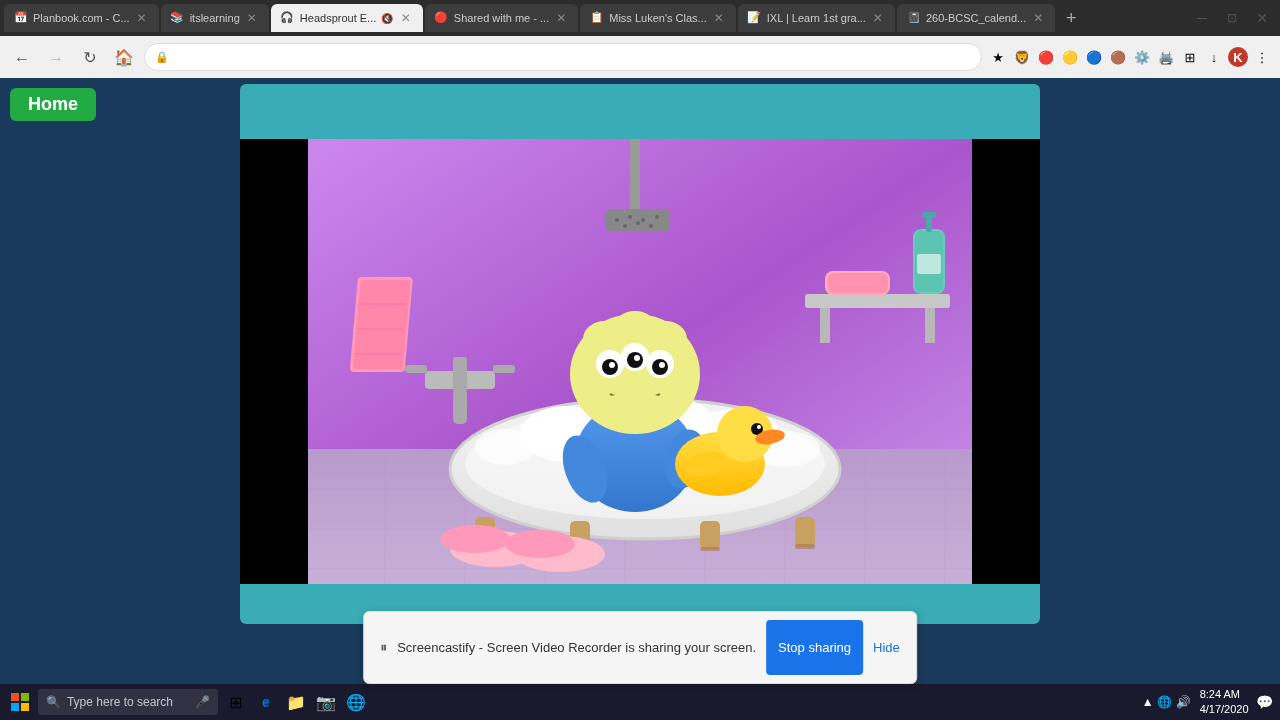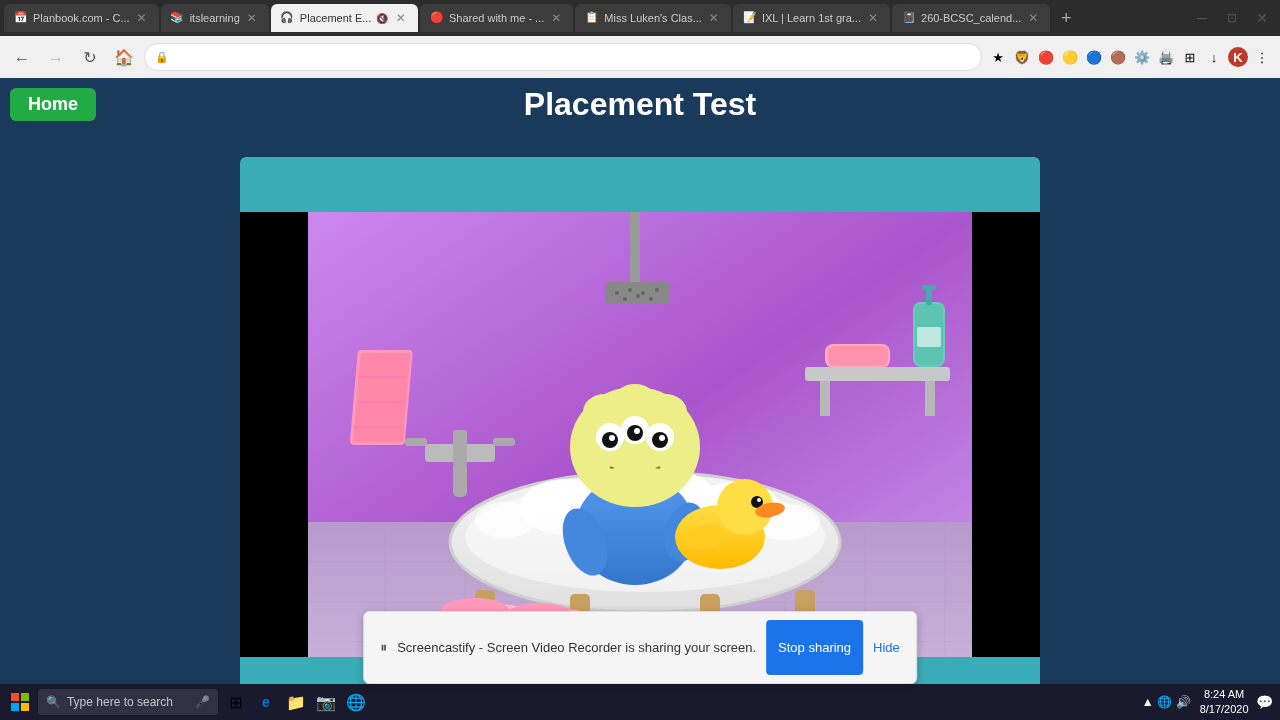--- a/index.html
+++ b/index.html
@@ -269,21 +269,21 @@
     }
     .taskbar-right {
       margin-left: auto;
       display: flex;
       align-items: center;
       gap: 8px;
     }
     .taskbar-clock {
       color: white;
       font-size: 11px;
-      text-align: center;
+      text-align: left;
       line-height: 1.4;
     }
     .taskbar-sys-icons {
       display: flex;
       align-items: center;
       gap: 4px;
       color: white;
       font-size: 12px;
     }
 
@@ -307,21 +307,21 @@
       <span class="tab-label">Planbook.com - C...</span>
       <span class="tab-close">✕</span>
     </div>
     <div class="tab">
       <span class="tab-favicon">📚</span>
       <span class="tab-label">itslearning</span>
       <span class="tab-close">✕</span>
     </div>
     <div class="tab active">
       <span class="tab-favicon">🎧</span>
-      <span class="tab-label">Placement E...</span>
+      <span class="tab-label">Headsprout E...</span>
       <span style="font-size:10px;color:#888;">🔇</span>
       <span class="tab-close">✕</span>
     </div>
     <div class="tab">
       <span class="tab-favicon">🔴</span>
       <span class="tab-label">Shared with me - ...</span>
       <span class="tab-close">✕</span>
     </div>
     <div class="tab">
       <span class="tab-favicon">📋</span>
@@ -366,21 +366,20 @@
       <div class="nav-icon">🖨️</div>
       <div class="nav-icon">⊞</div>
       <div class="nav-icon">↓</div>
       <div class="nav-icon" style="background:#c0392b;color:white;border-radius:50%;font-weight:bold;">K</div>
       <div class="nav-icon">⋮</div>
     </div>
   </div>
 
   <div class="app-area">
     <button class="home-btn">Home</button>
-    <h1 class="page-title">Placement Test</h1>
 
     <div class="video-container">
       <div class="video-teal-bar-top"></div>
       <div class="video-main">
 
         <div style="position:absolute;top:0;left:0;width:68px;height:100%;background:#000;z-index:2;"></div>
         <div style="position:absolute;top:0;right:0;width:68px;height:100%;background:#000;z-index:2;"></div>
 
         <svg class="scene-svg" viewBox="0 0 670 445" xmlns="http://www.w3.org/2000/svg">
 
@@ -572,17 +571,17 @@
     <div class="taskbar-icon">🌐</div>
   </div>
   <div class="taskbar-right">
     <div class="taskbar-sys-icons">
       <span style="cursor:pointer;">▲</span>
       <span>🌐</span>
       <span>🔊</span>
     </div>
     <div class="taskbar-clock">
       <div>8:24 AM</div>
-      <div>8/17/2020</div>
+      <div>4/17/2020</div>
     </div>
     <div style="color:white;font-size:14px;cursor:pointer;">💬</div>
   </div>
 </div>
 
 </body></html>

